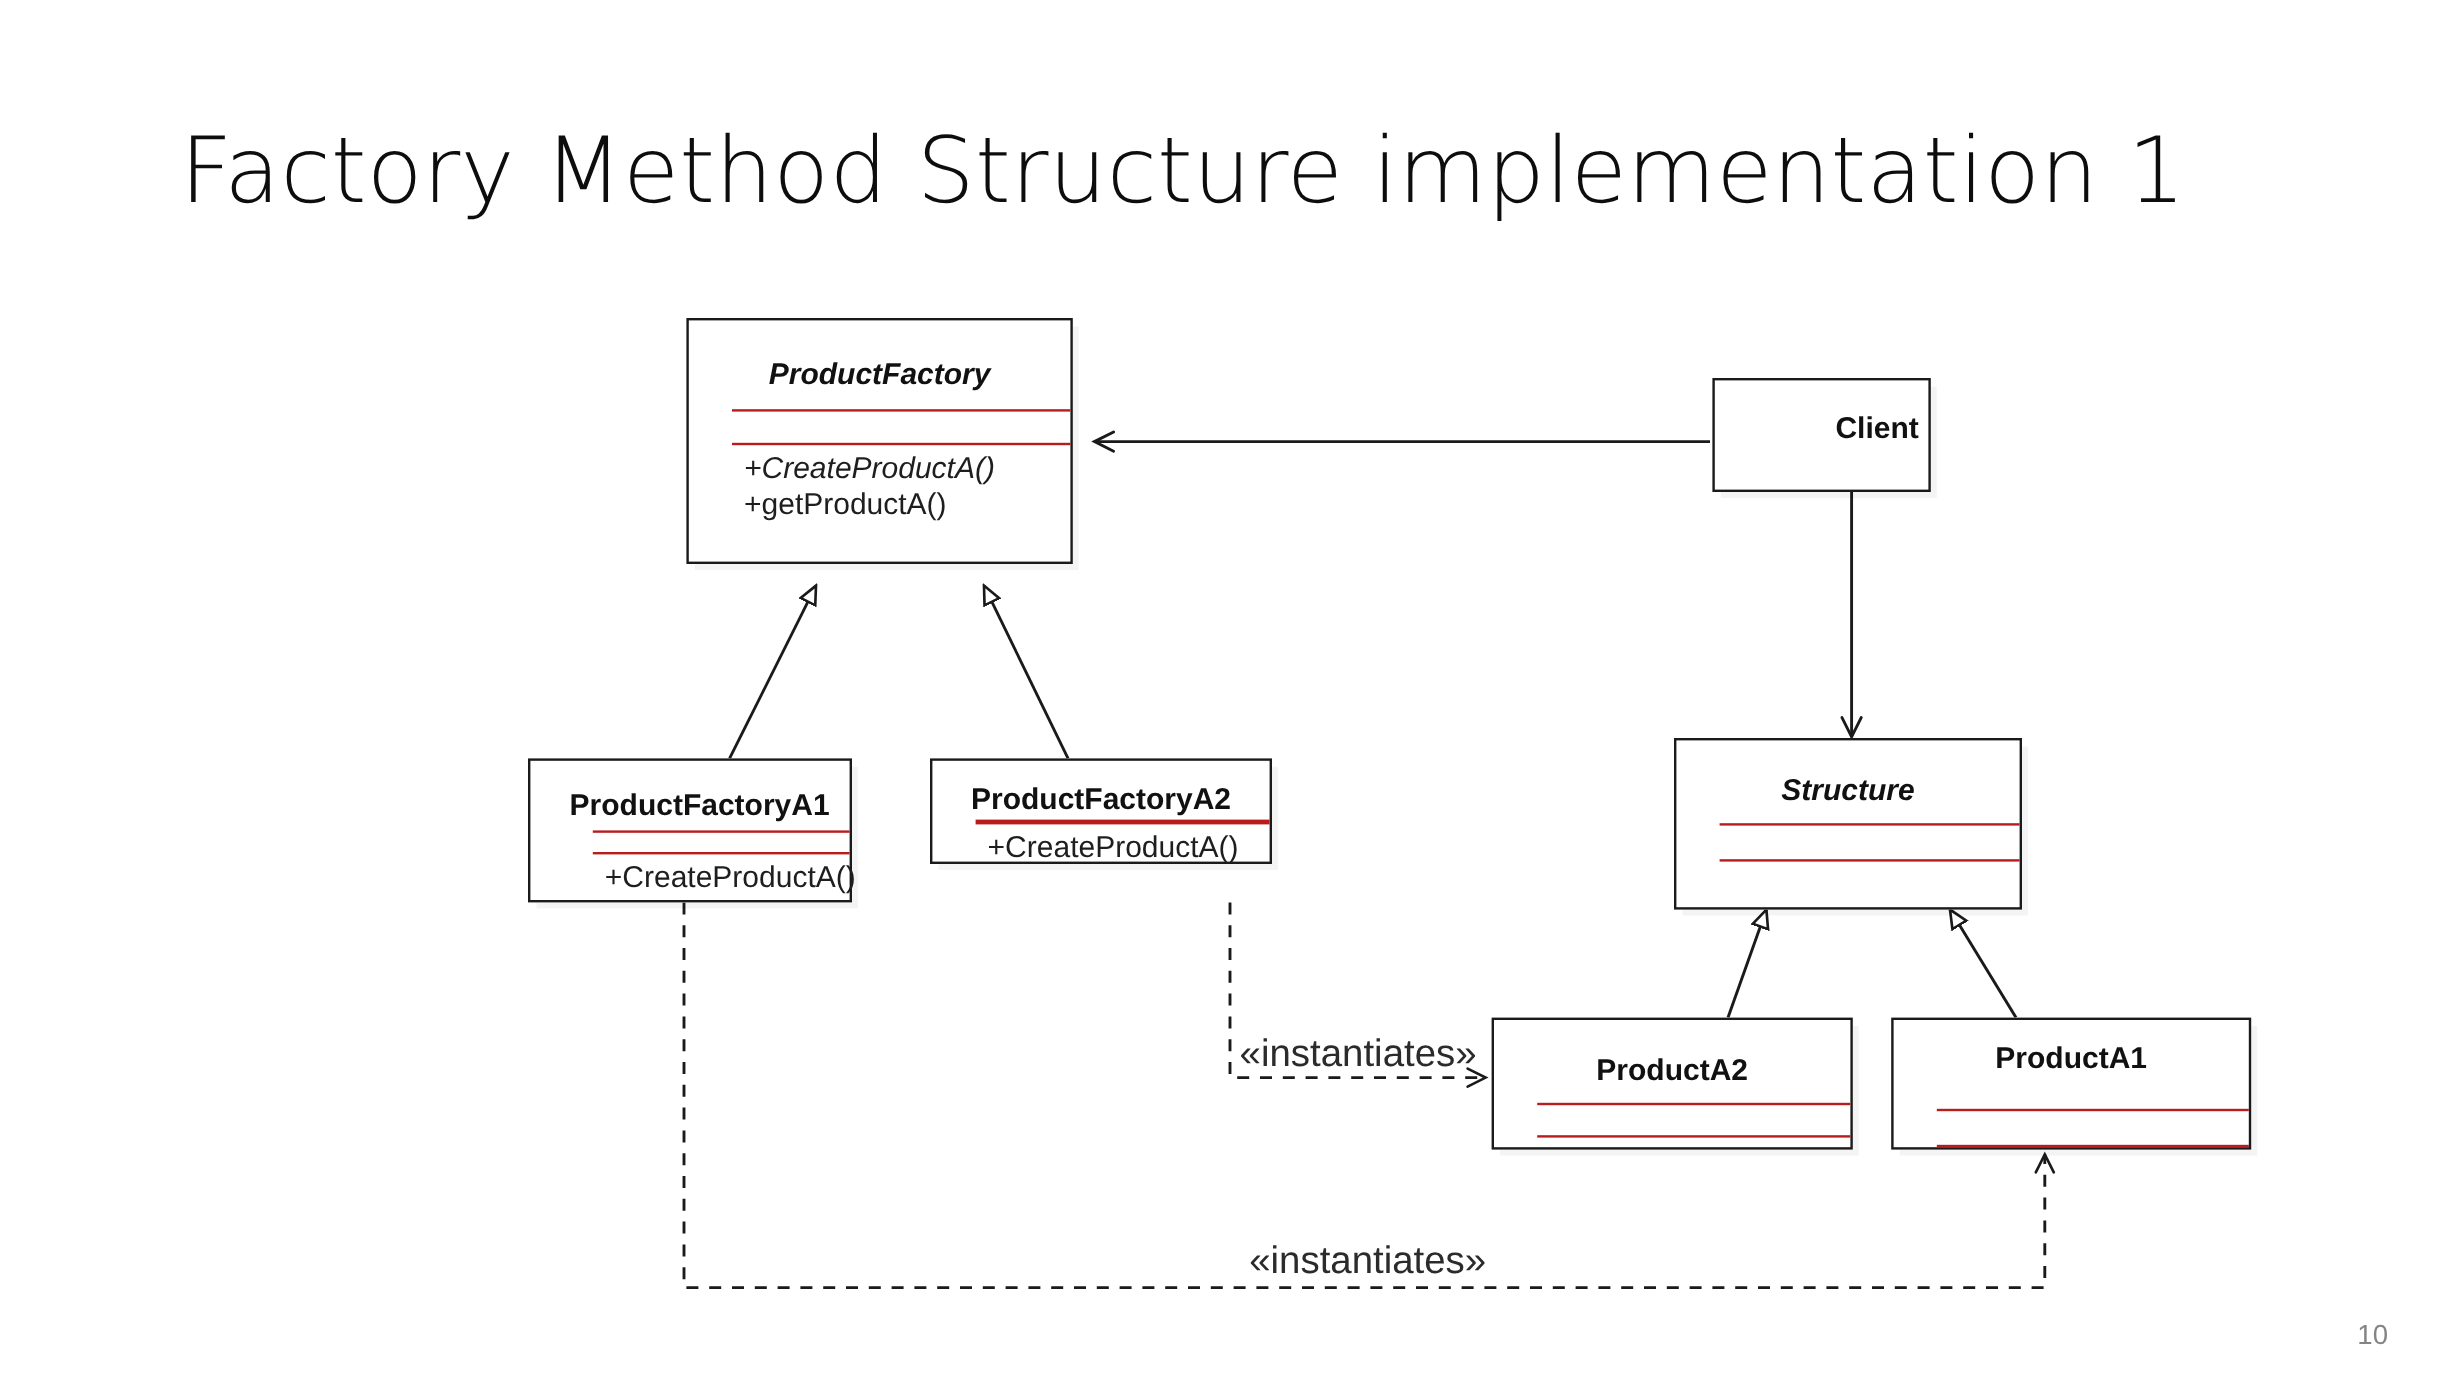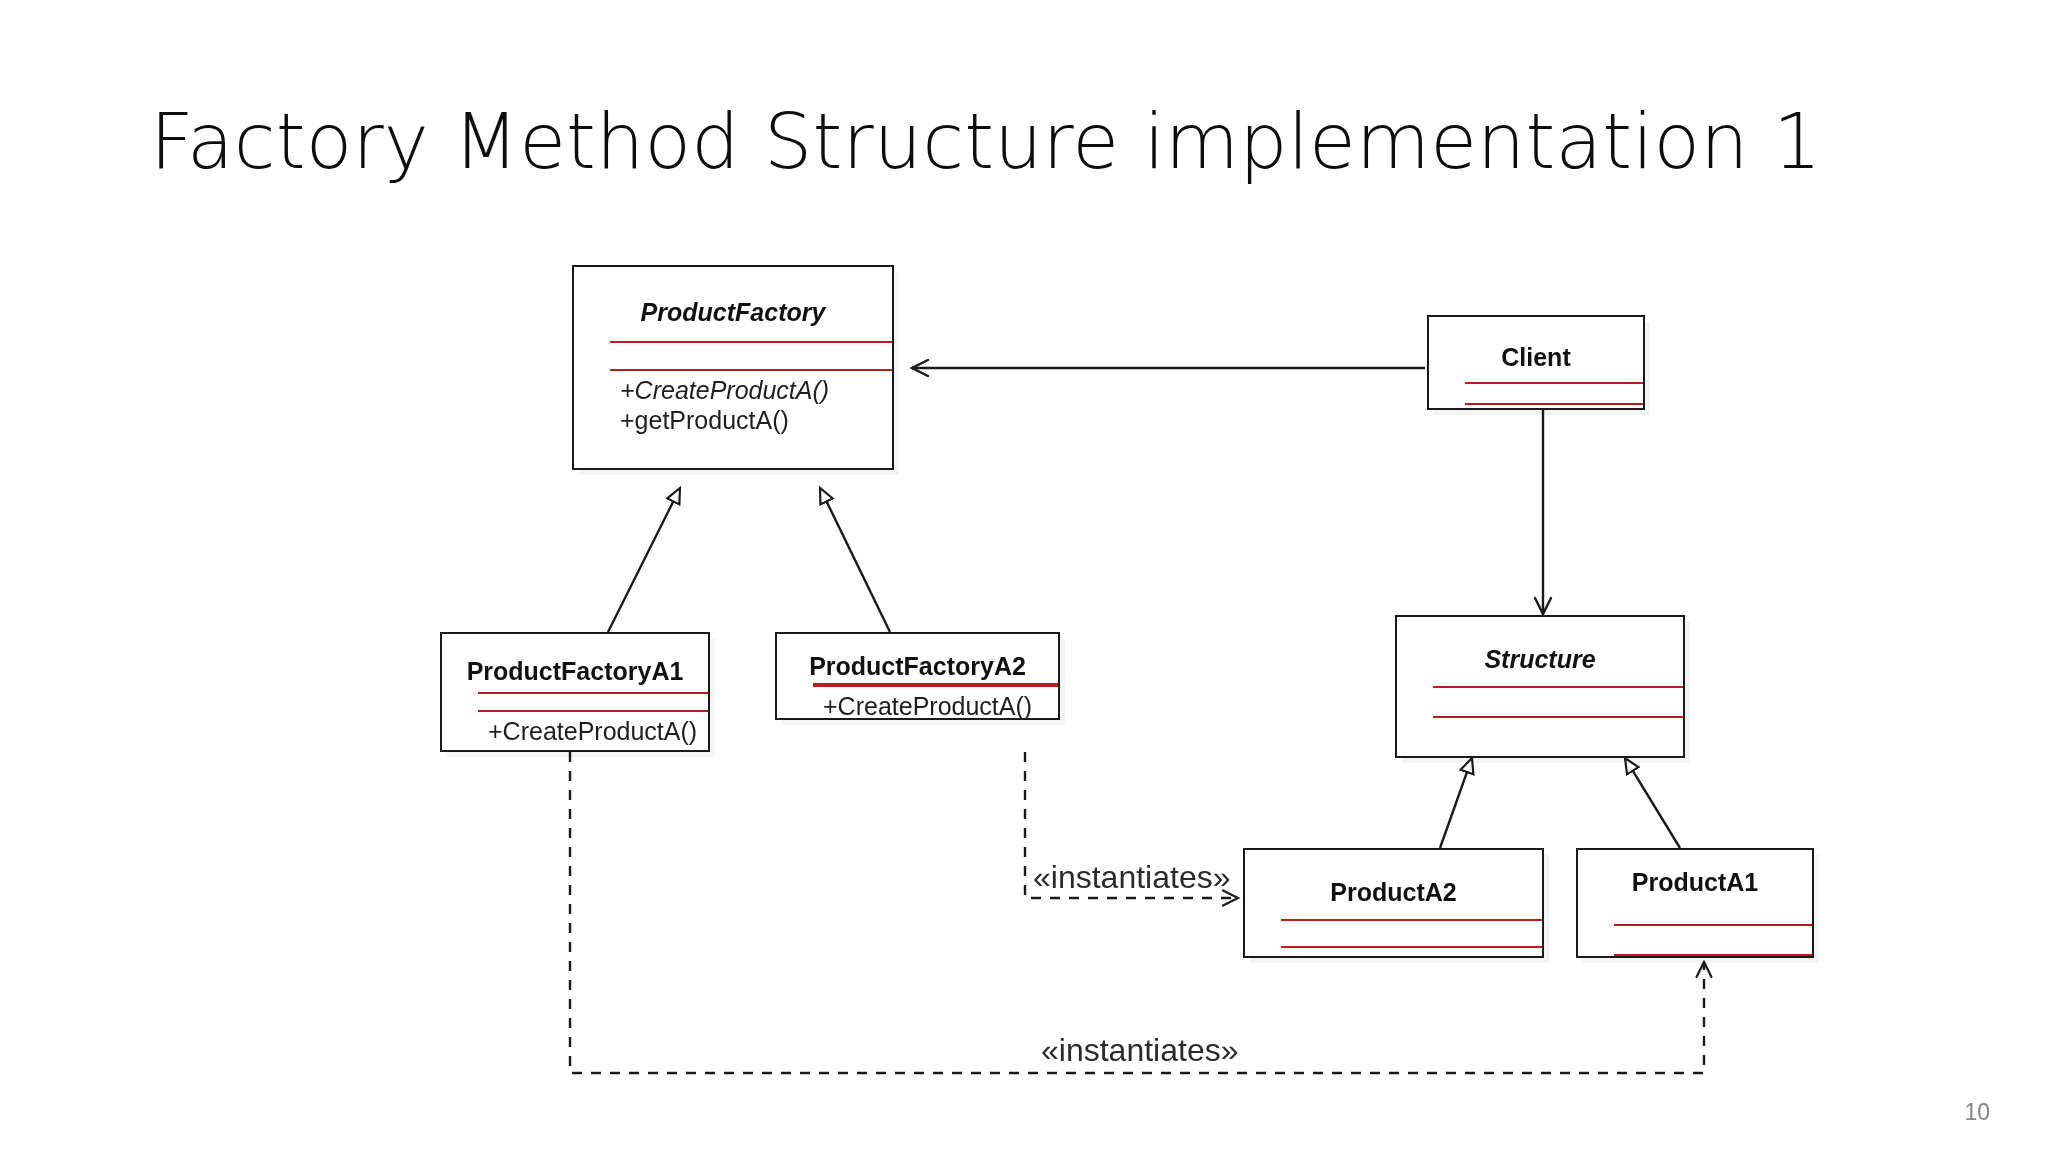--- a/index.html
+++ b/index.html
@@ -161,27 +161,27 @@
 
   <div class="uml-class" style="left:572px; top:265px; width:322px; height:205px;">
     <div class="uml-name abstract" style="height:58px;">ProductFactory</div>
     <div class="uml-compartment" style="height:28px; padding-top:2px;"></div>
     <div class="uml-compartment" style="flex:1;">
       <div class="uml-member abstract">+CreateProductA()</div>
       <div class="uml-member">+getProductA()</div>
     </div>
   </div>
 
-  <div class="uml-class" style="left:1427px; top:315px; width:218px; height:95px;">
+  <div class="uml-class" style="left:1427px; top:315px; width:182px; height:95px;align-items:flex-end;">
     <div class="uml-name" style="height:49px;">Client</div>
     <div class="uml-compartment" style="height:21px; padding:0;"></div>
     <div class="uml-compartment" style="flex:1; padding:0;"></div>
   </div>
 
-  <div class="uml-class" style="left:440px; top:632px; width:270px; height:120px;">
+  <div class="uml-class" style="left:440px; top:632px; width:270px; height:120px;padding-left:16px;">
     <div class="uml-name" style="height:52px;">ProductFactoryA1</div>
     <div class="uml-compartment" style="height:22px; padding:0;"></div>
     <div class="uml-compartment" style="flex:1;">
       <div class="uml-member">+CreateProductA()</div>
     </div>
   </div>
 
   <div class="uml-class" style="left:775px; top:632px; width:285px; height:88px;">
     <div class="uml-name" style="height:52px;">ProductFactoryA2</div>
     <div class="uml-compartment" style="height:22px; padding:0;"></div>
@@ -195,21 +195,21 @@
     <div class="uml-compartment" style="height:30px; padding:0;"></div>
     <div class="uml-compartment" style="flex:1; padding:0;"></div>
   </div>
 
   <div class="uml-class" style="left:1243px; top:848px; width:301px; height:110px;">
     <div class="uml-name" style="height:53px;">ProductA2</div>
     <div class="uml-compartment" style="height:27px; padding:0;"></div>
     <div class="uml-compartment" style="flex:1; padding:0;"></div>
   </div>
 
-  <div class="uml-class" style="left:1576px; top:848px; width:238px; height:110px;gap:25px;">
+  <div class="uml-class" style="left:1576px; top:848px; width:300px; height:110px;gap:25px;">
     <div class="uml-name" style="height:53px;">ProductA1</div>
     <div class="uml-compartment" style="height:27px; padding:0;"></div>
     <div class="uml-compartment" style="flex:1; padding:0;"></div>
   </div>
 
   <div class="stereotype-label" style="left:1033px; top:861px;">«instantiates»</div>
 
   <div class="stereotype-label" style="left:1041px; top:1034px;">«instantiates»</div>
 
   <div id="page-number">10</div>

